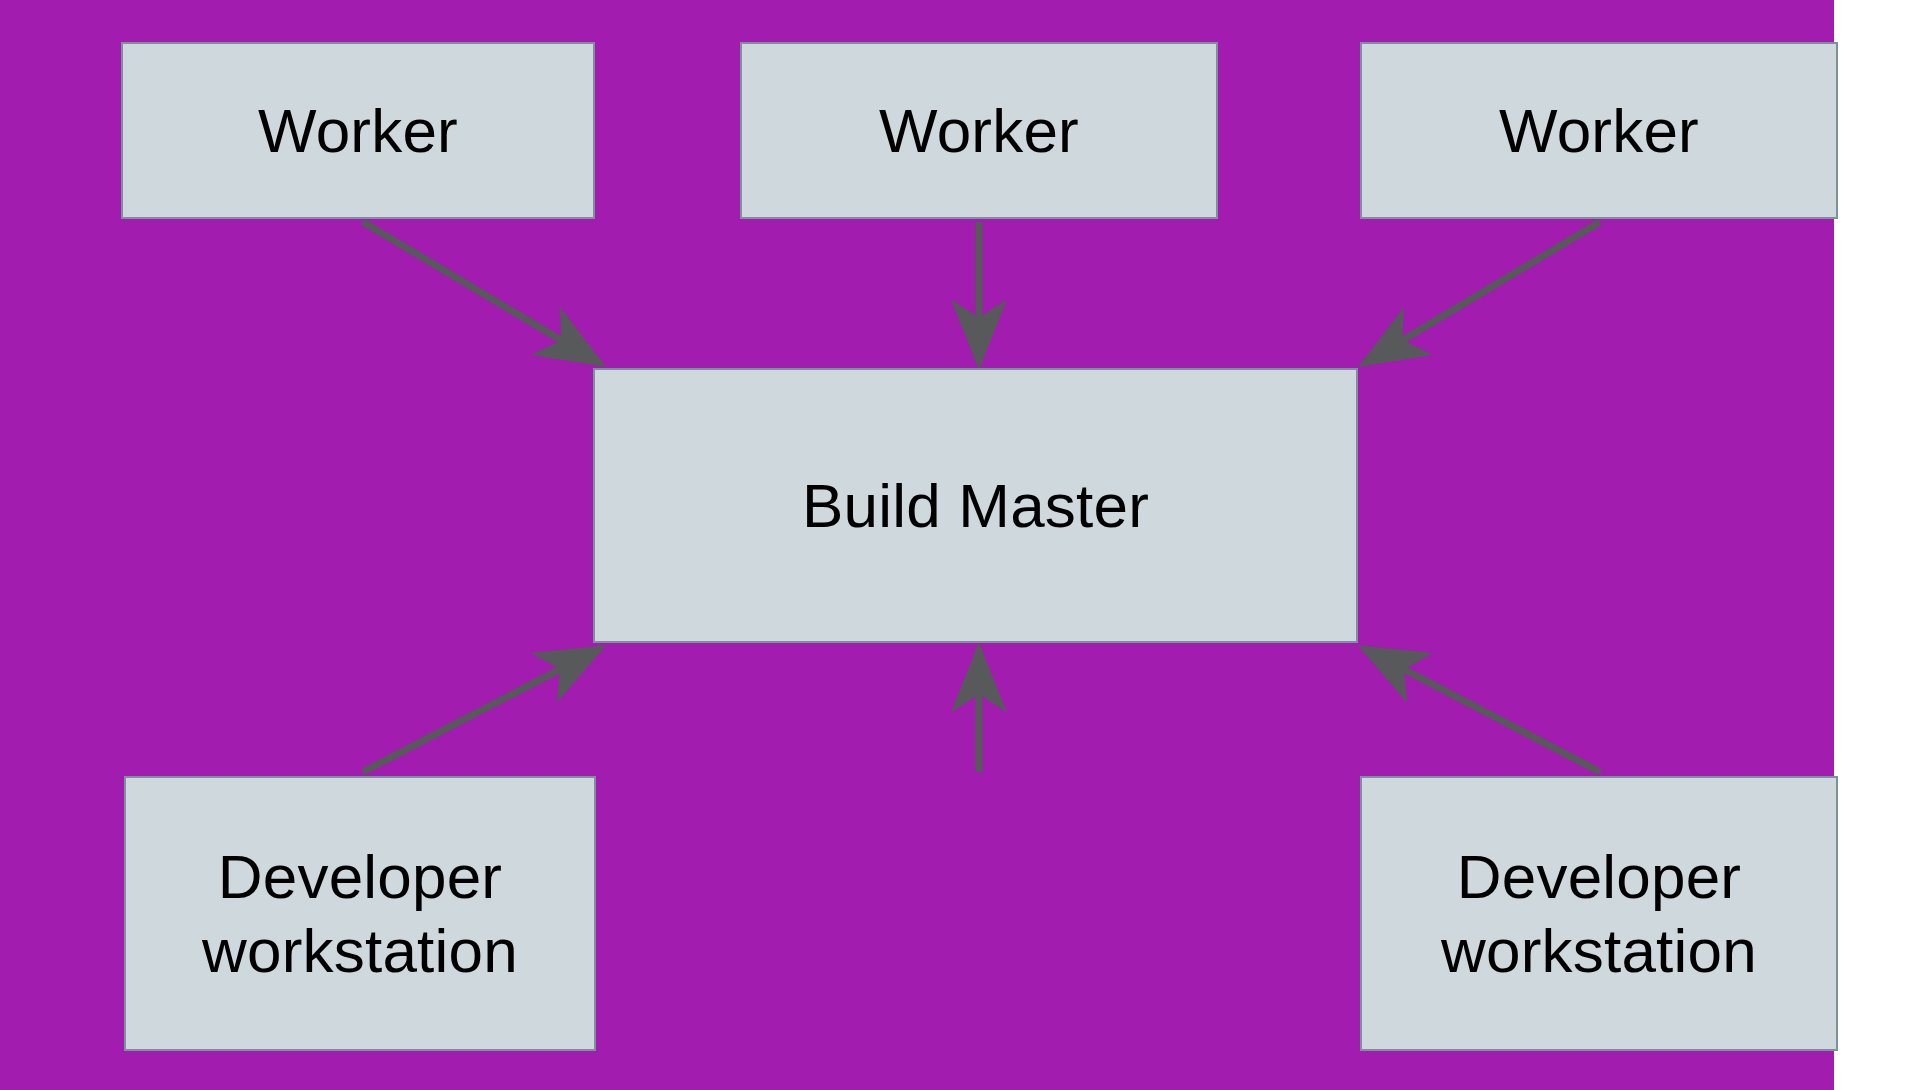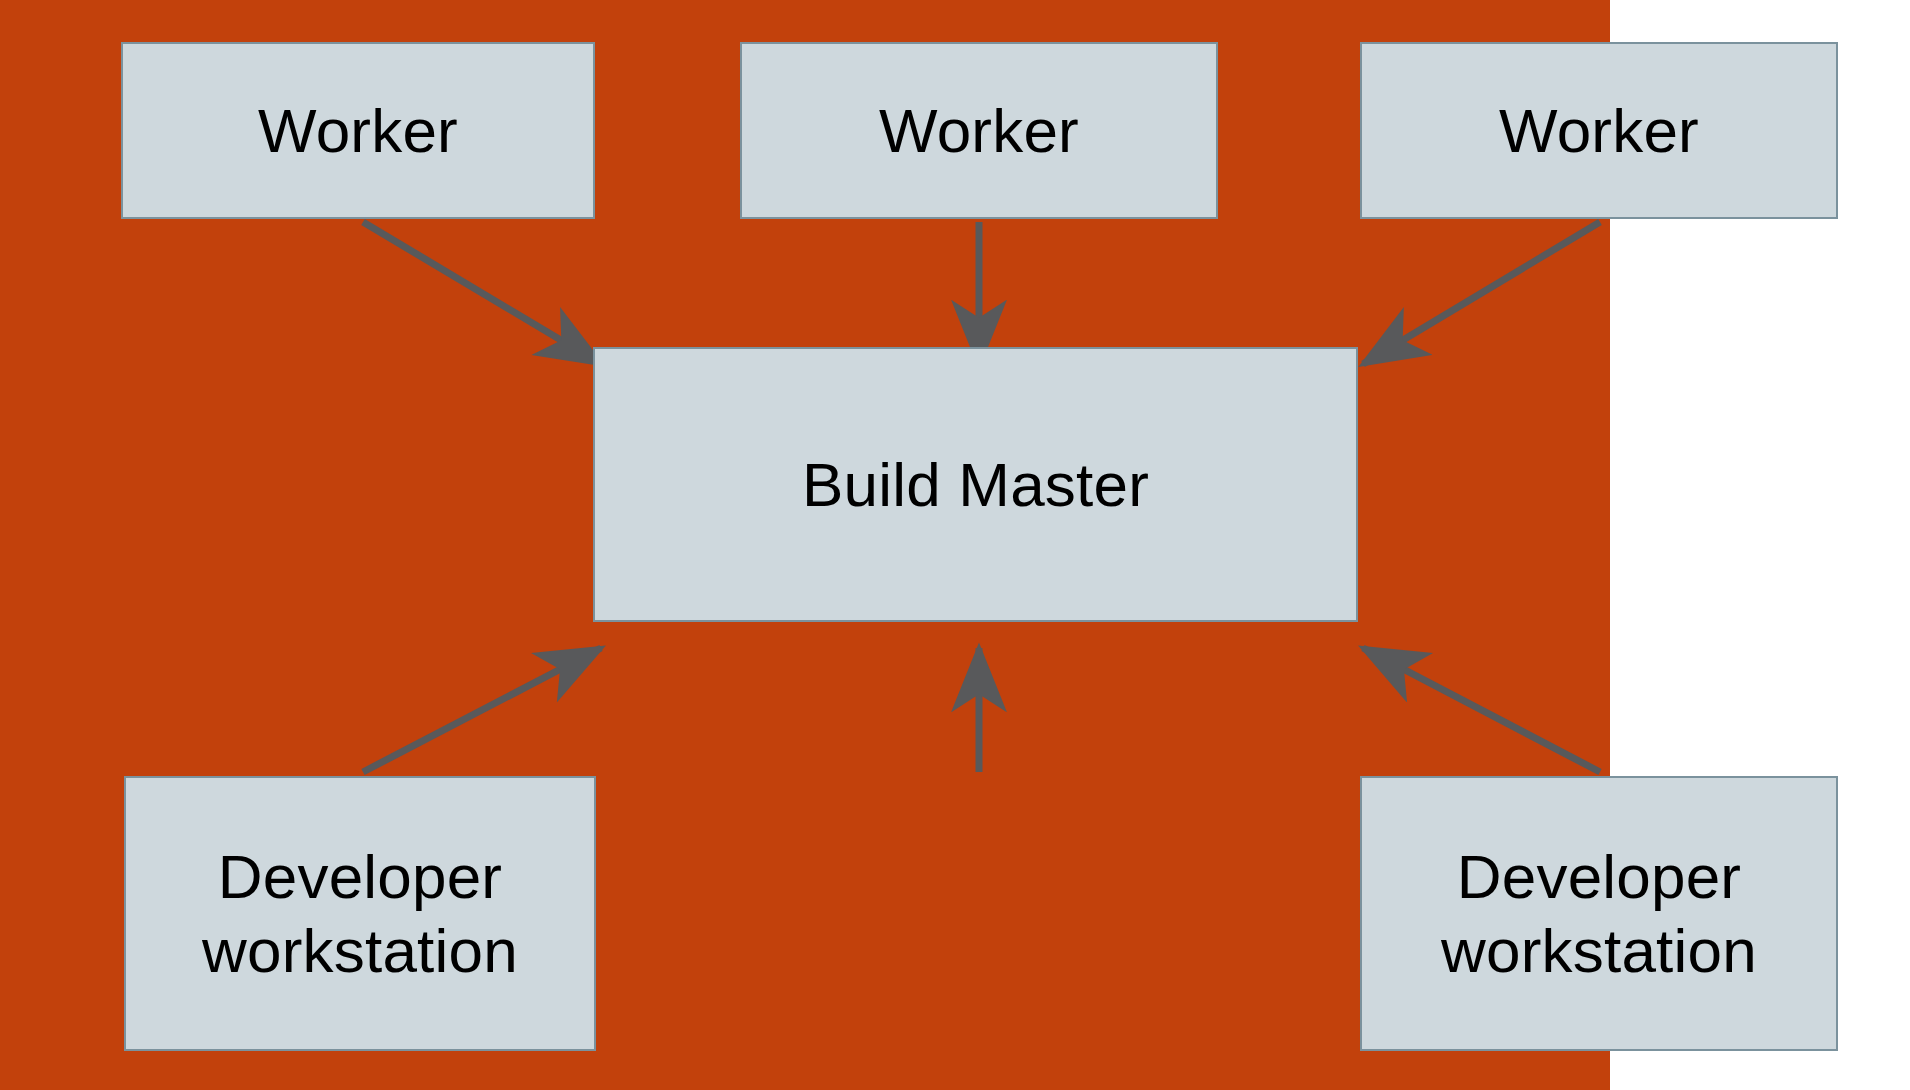--- a/index.html
+++ b/index.html
@@ -8,23 +8,23 @@
     background: #ffffff;
   }
   body {
     width: 1910px;
     height: 1090px;
     font-family: "Liberation Sans", sans-serif;
     overflow: hidden;
   }
   #diagram-root {
     position: relative;
-    width: 1610px;
+    width: 1834px;
     height: 1090px;
-    background: #c2410c;
+    background: #a21caf;
   }
   #edge-layer {
     position: absolute;
     left: 0;
     top: 0;
     width: 1910px;
     height: 1090px;
     pointer-events: none;
   }
   .node {
@@ -45,21 +45,21 @@
   }
   .node-label {
     display: block;
     width: 100%;
     padding: 0 10px;
     box-sizing: border-box;
   }
   #node-worker-1 { left: 121px;  top: 42px;  width: 474px; height: 177px; }
   #node-worker-2 { left: 740px;  top: 42px;  width: 478px; height: 177px; }
   #node-worker-3 { left: 1360px; top: 42px;  width: 478px; height: 177px; }
-  #node-build-master { left: 593px; top: 347px; width: 765px; height: 275px; }
+  #node-build-master { left: 593px; top: 368px; width: 765px; height: 275px; }
   #node-dev-workstation-left  { left: 124px;  top: 776px; width: 472px; height: 275px; }
   #node-ci-server             { left: 740px;  top: 776px; width: 478px; height: 275px; }
   #node-dev-workstation-right { left: 1360px; top: 776px; width: 478px; height: 275px; }
 </style>
 </head>
 <body>
 
 <div id="diagram-root">
 
   <svg id="edge-layer" viewBox="0 0 1910 1090" width="1910" height="1090" xmlns="http://www.w3.org/2000/svg">

